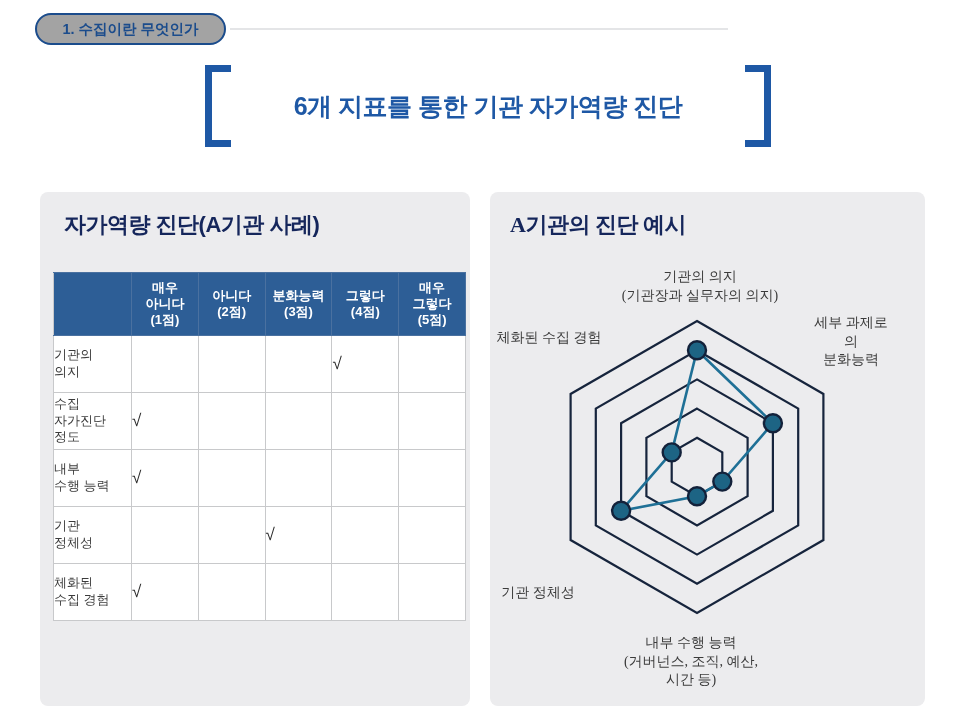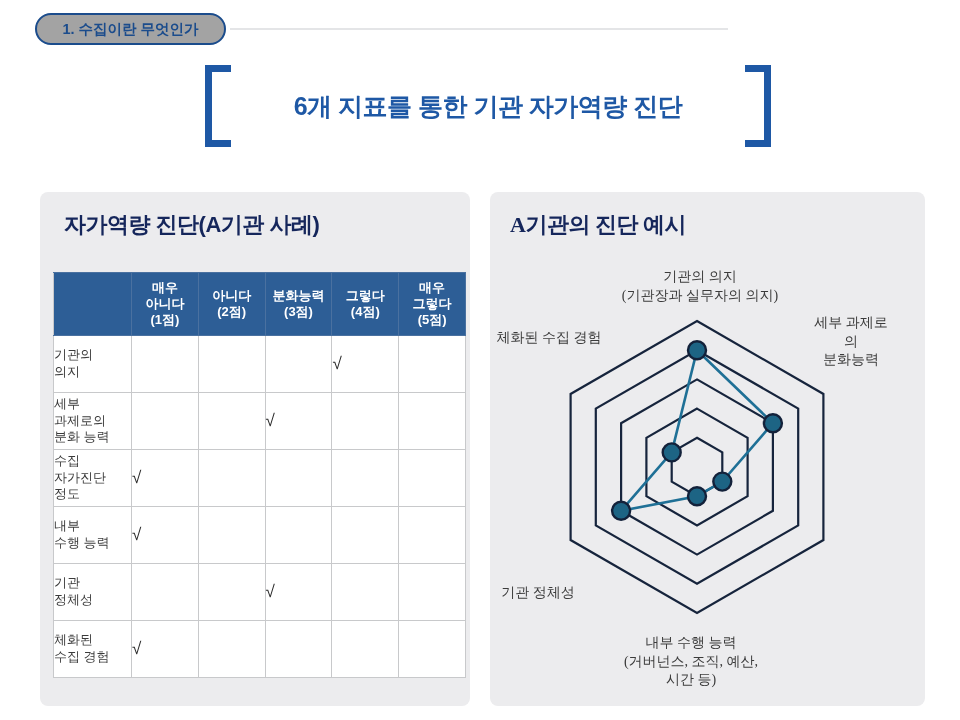--- a/index.html
+++ b/index.html
@@ -146,30 +146,20 @@
           </tr>
         </thead>
       <tbody id="assess-body">
           <tr>
             <td class="row-label">기관의
 의지</td>
             <td></td>
             <td></td>
             <td></td>
             <td><span class="check">√</span></td>
-            <td></td>
-          </tr>
-          <tr>
-            <td class="row-label">세부
-과제로의
-분화 능력</td>
-            <td></td>
-            <td></td>
-            <td><span class="check">√</span></td>
-            <td></td>
             <td></td>
           </tr>
           <tr>
             <td class="row-label">수집
 자가진단
 정도</td>
             <td><span class="check">√</span></td>
             <td></td>
             <td></td>
             <td></td>

